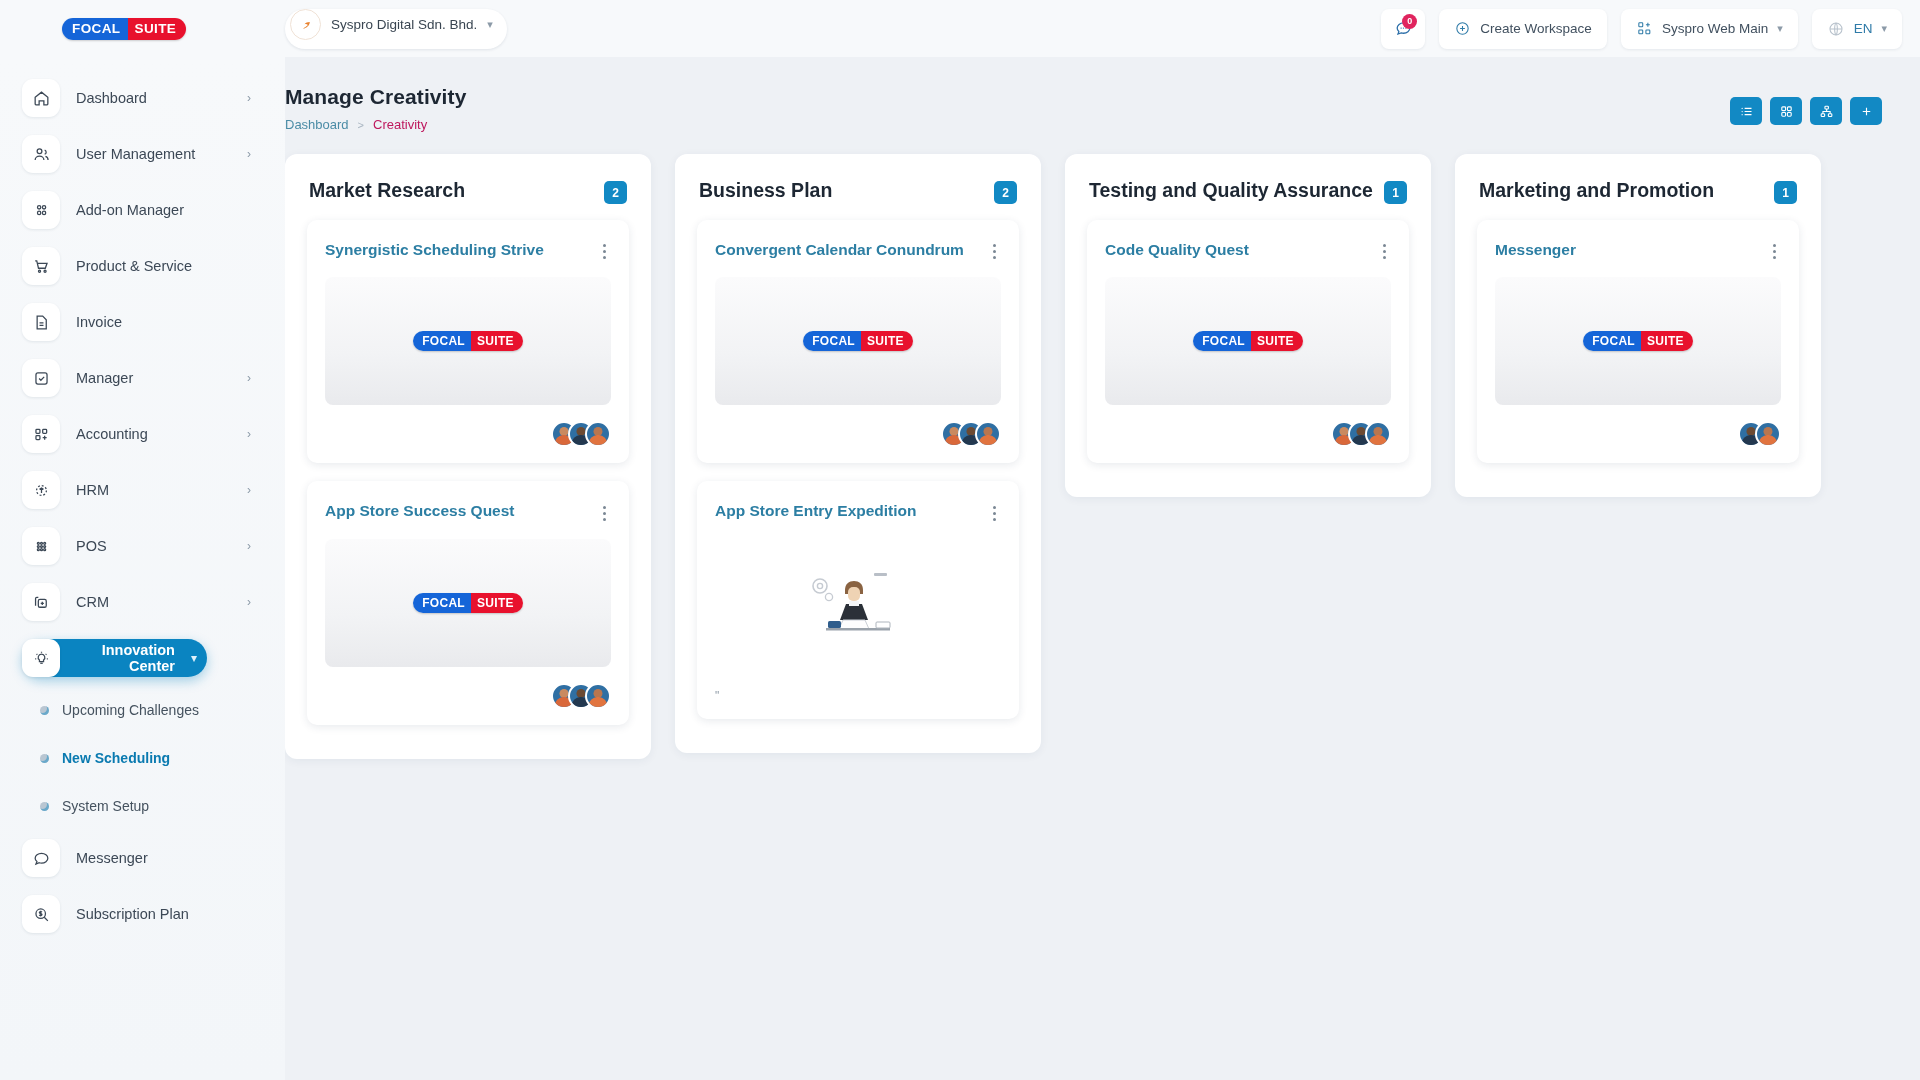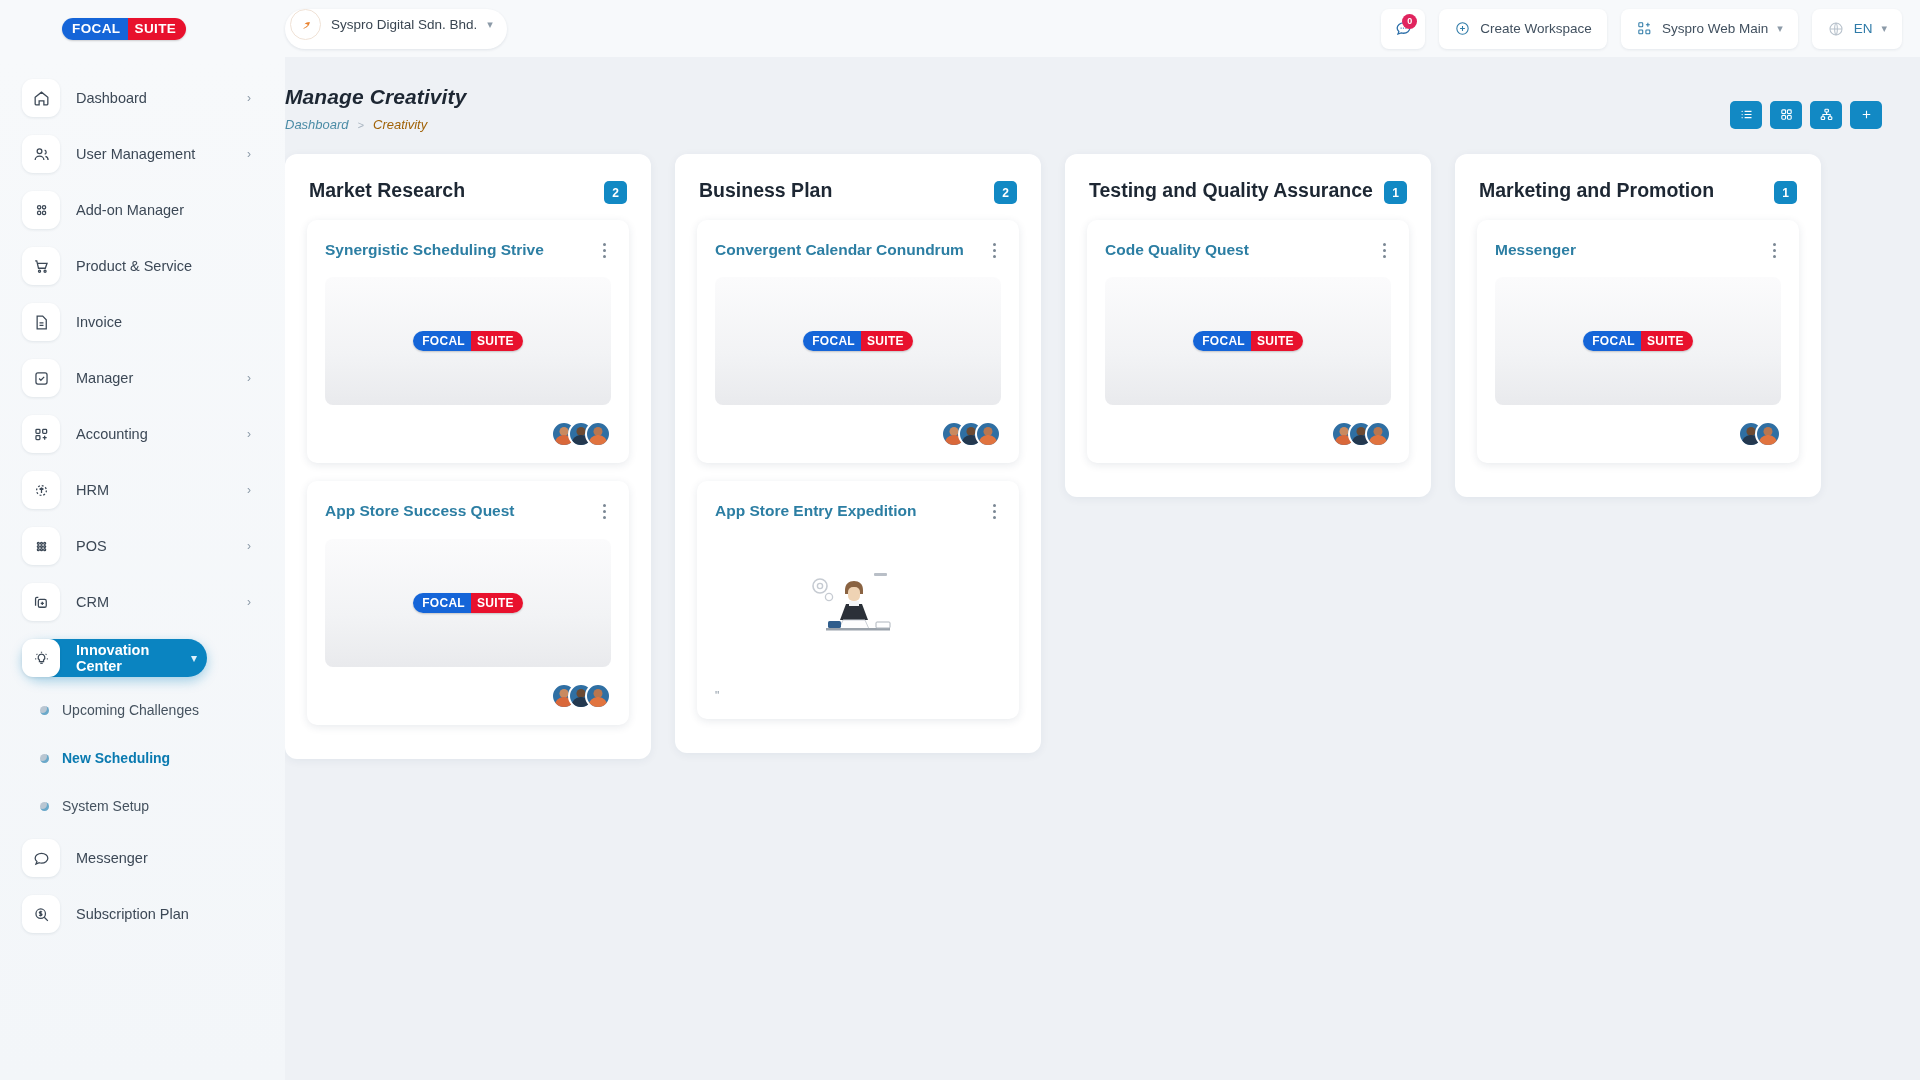--- a/index.html
+++ b/index.html
@@ -85,44 +85,44 @@
     box-shadow: 0 4px 12px rgba(10,132,193,.35);
     margin-right: 78px;
   }
   .nav-ico {
     width: 38px; height: 38px; flex: 0 0 38px; border-radius: 11px;
     background: #fff; box-shadow: 0 1px 3px rgba(16,40,70,.09);
     display: flex; align-items: center; justify-content: center;
   }
   .nav-ico svg { width: 19px; height: 19px; stroke: #3c4856; fill: none; stroke-width: 1.6; }
   .nav-label { font-size: 14.5px; color: #3c4856; flex: 1 1 auto; }
-  .nav-item.active .nav-label { color: #fff; font-weight: 600; }
+  .nav-item.active .nav-label { color: #fff; font-weight: 600; text-align: right; }
   .nav-item.active .chev-r { color: #dff1fb; }
   .chev-r { color: #8c9aa8; font-size: 12px; margin-left: auto; }
 
   .sub-item {
     display: flex; align-items: center; gap: 13px;
     height: 30px; margin: 0 0 18px 40px; cursor: pointer;
   }
   .sub-dot {
     width: 9px; height: 9px; border-radius: 50%;
     background: #b9c6d2; box-shadow: inset -2px -2px 0 rgba(10,132,193,.45);
     flex: 0 0 9px;
   }
   .sub-label { font-size: 14px; color: #45525f; }
   .sub-item.active .sub-label { color: #0a7ab0; font-weight: 700; }
 
   
   .main { flex: 1 1 auto; min-width: 0; padding: 0 38px 0 0; position: relative; }
-  .page-head { padding: 28px 0 0 0; display: flex; align-items: center; font-style: italic; }
+  .page-head { padding: 28px 0 0 0; display: flex; align-items: flex-start; }
   .page-title { font-size: 21px; font-weight: 700; color: #1d2733; letter-spacing: .1px; }
   .crumbs { margin-top: 8px; font-size: 13px; display: flex; align-items: center; gap: 9px; }
   .crumb-link { color: #4b8ca6; cursor: pointer; }
   .crumb-sep { color: #a9b5c1; font-size: 11px; }
-  .crumb-cur { color: #a16207; }
+  .crumb-cur { color: #be185d; }
 
   .view-btns { margin-left: auto; display: flex; gap: 8px; padding-top: 12px; }
   .vb {
     width: 32px; height: 28px; border-radius: 5px;
     background: #1289c4; display: flex; align-items: center; justify-content: center;
     cursor: pointer;
   }
   .vb svg { width: 15px; height: 15px; stroke: #fff; fill: none; stroke-width: 1.8; }
 
   
@@ -146,21 +146,21 @@
     background: #1289c4; color: #fff; font-size: 12px; font-weight: 600;
     display: flex; align-items: center; justify-content: center; padding: 0 6px; margin-top: 3px;
   }
 
   .card {
     margin: 0 22px 18px 22px;
     background: #fff; border-radius: 10px;
     box-shadow: 0 2px 9px rgba(25,50,80,.10);
     padding: 20px 18px 16px 18px;
   }
-  .card-head { display: flex; align-items: flex-start; gap: 8px; }
+  .card-head { display: flex; align-items: flex-end; gap: 8px; }
   .card-title { font-size: 15.5px; font-weight: 700; color: #2c7ea3; flex: 1 1 auto; line-height: 1.25; }
   .kebab { flex: 0 0 14px; display: flex; flex-direction: column; align-items: center; gap: 3px; padding-top: 3px; cursor: pointer; }
   .kebab i { width: 3px; height: 3px; border-radius: 50%; background: #7a8794; display: block; }
 
   .card-media {
     margin: 18px 0 0 0; height: 128px; border-radius: 8px;
     background: linear-gradient(180deg,#fbfbfc 0%,#f2f3f5 60%,#e9eaed 100%);
     display: flex; align-items: center; justify-content: center;
   }
   .media-logo {

